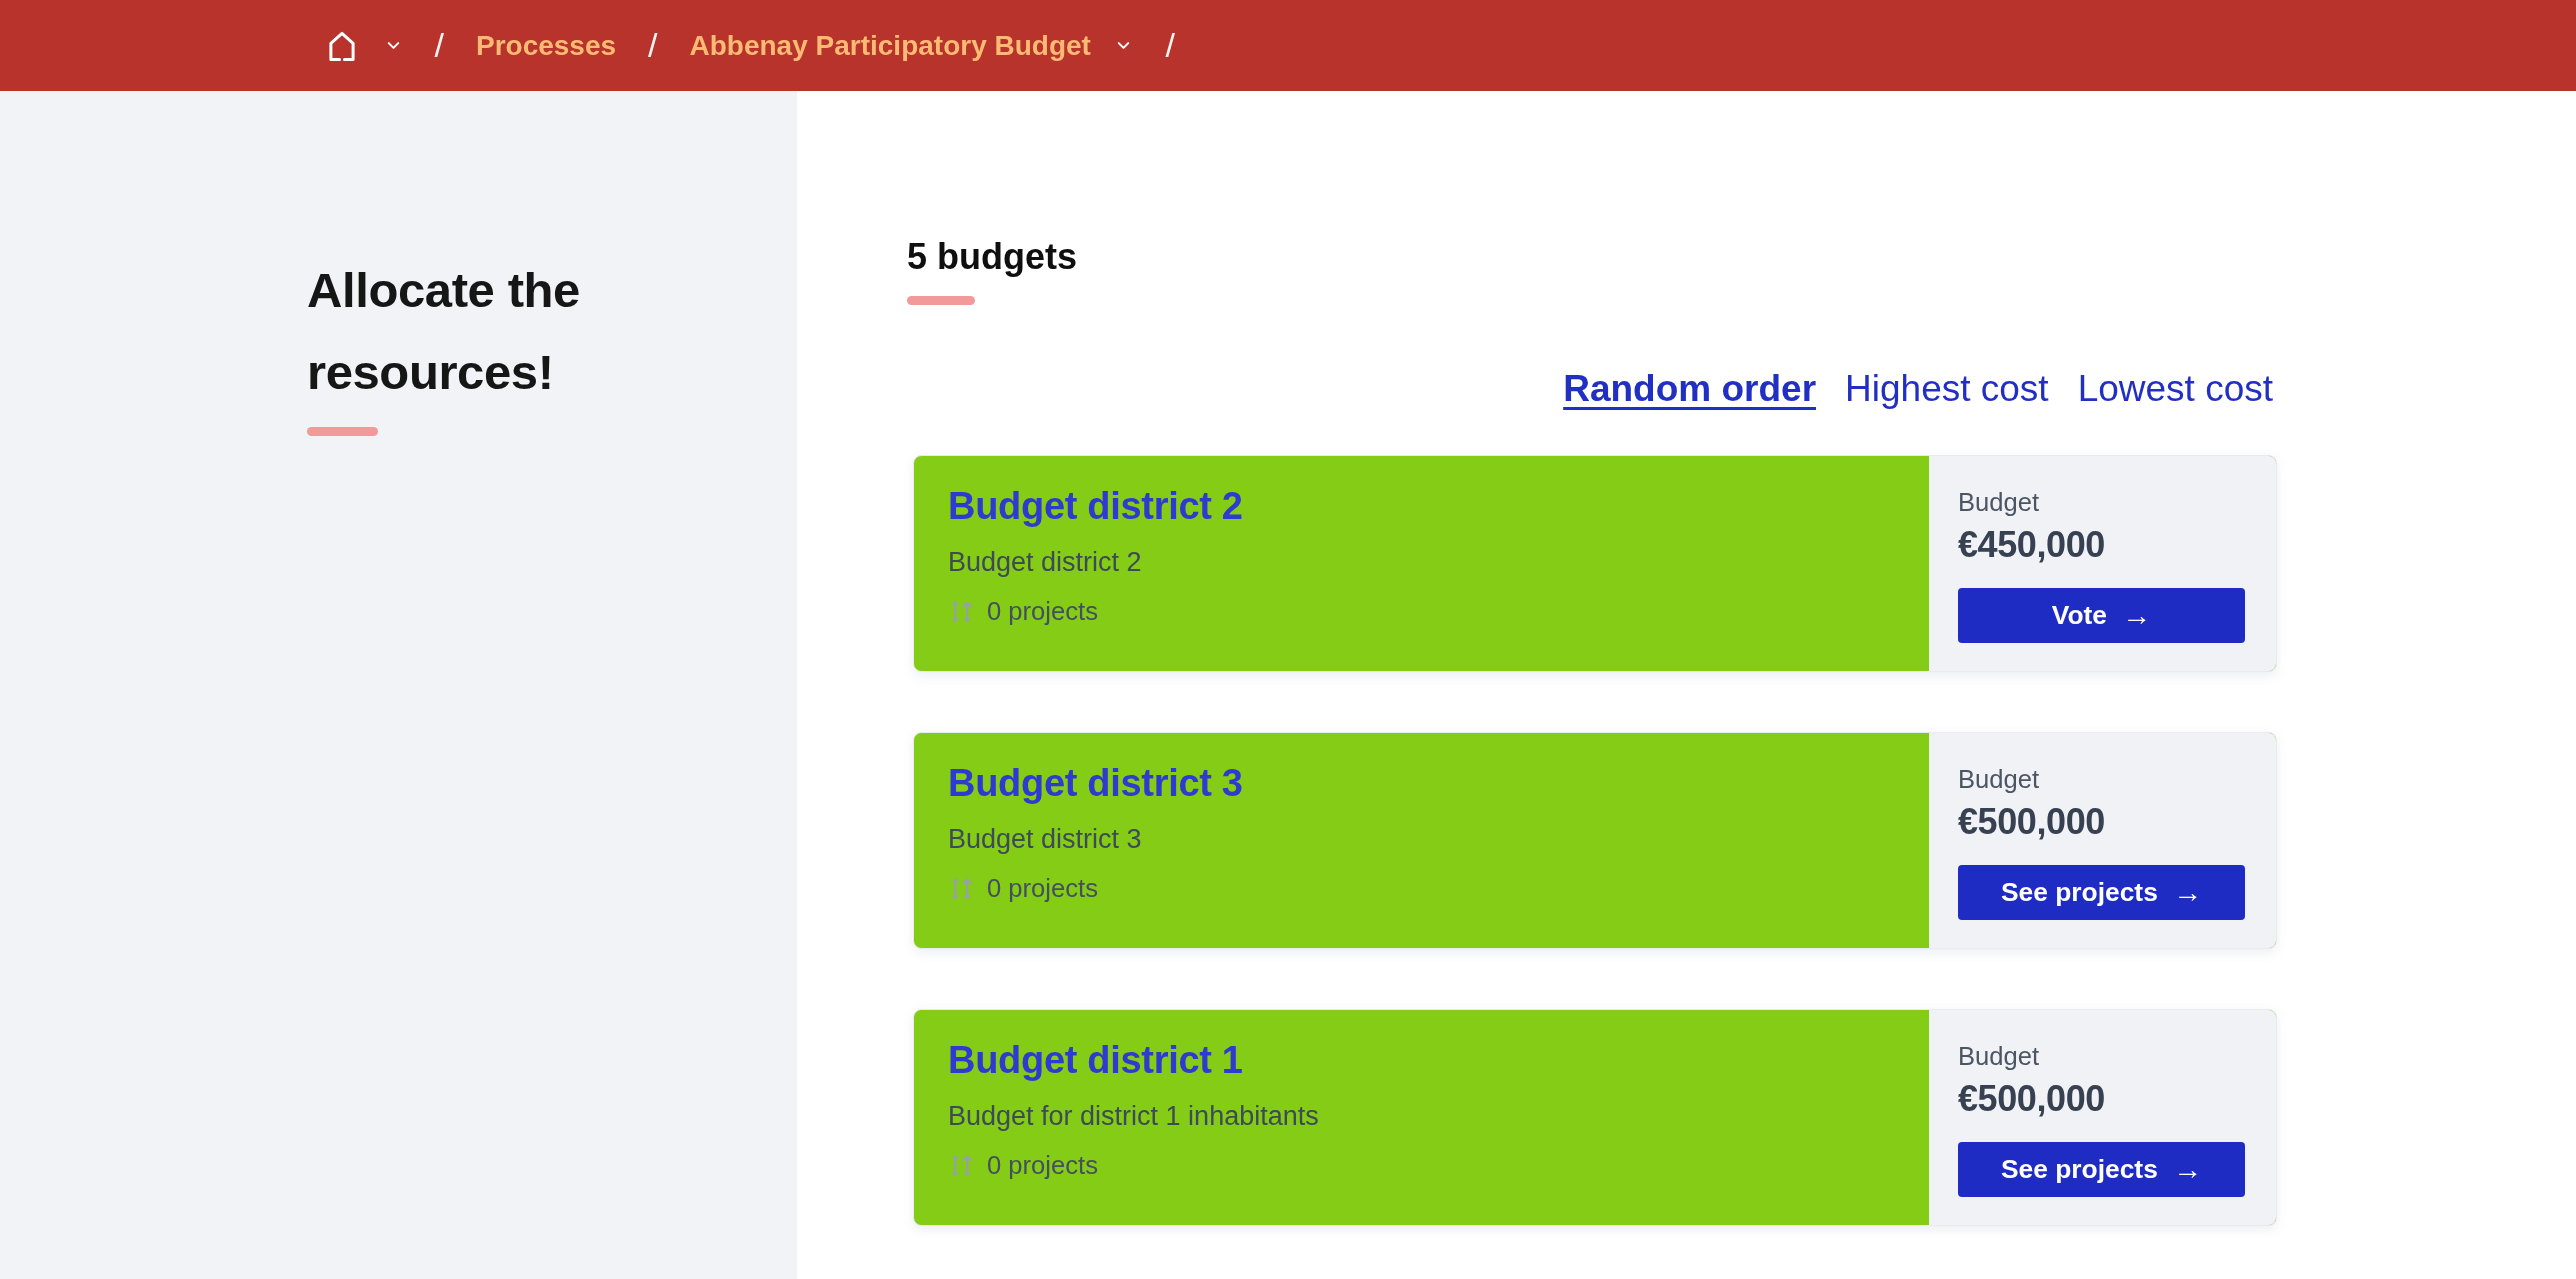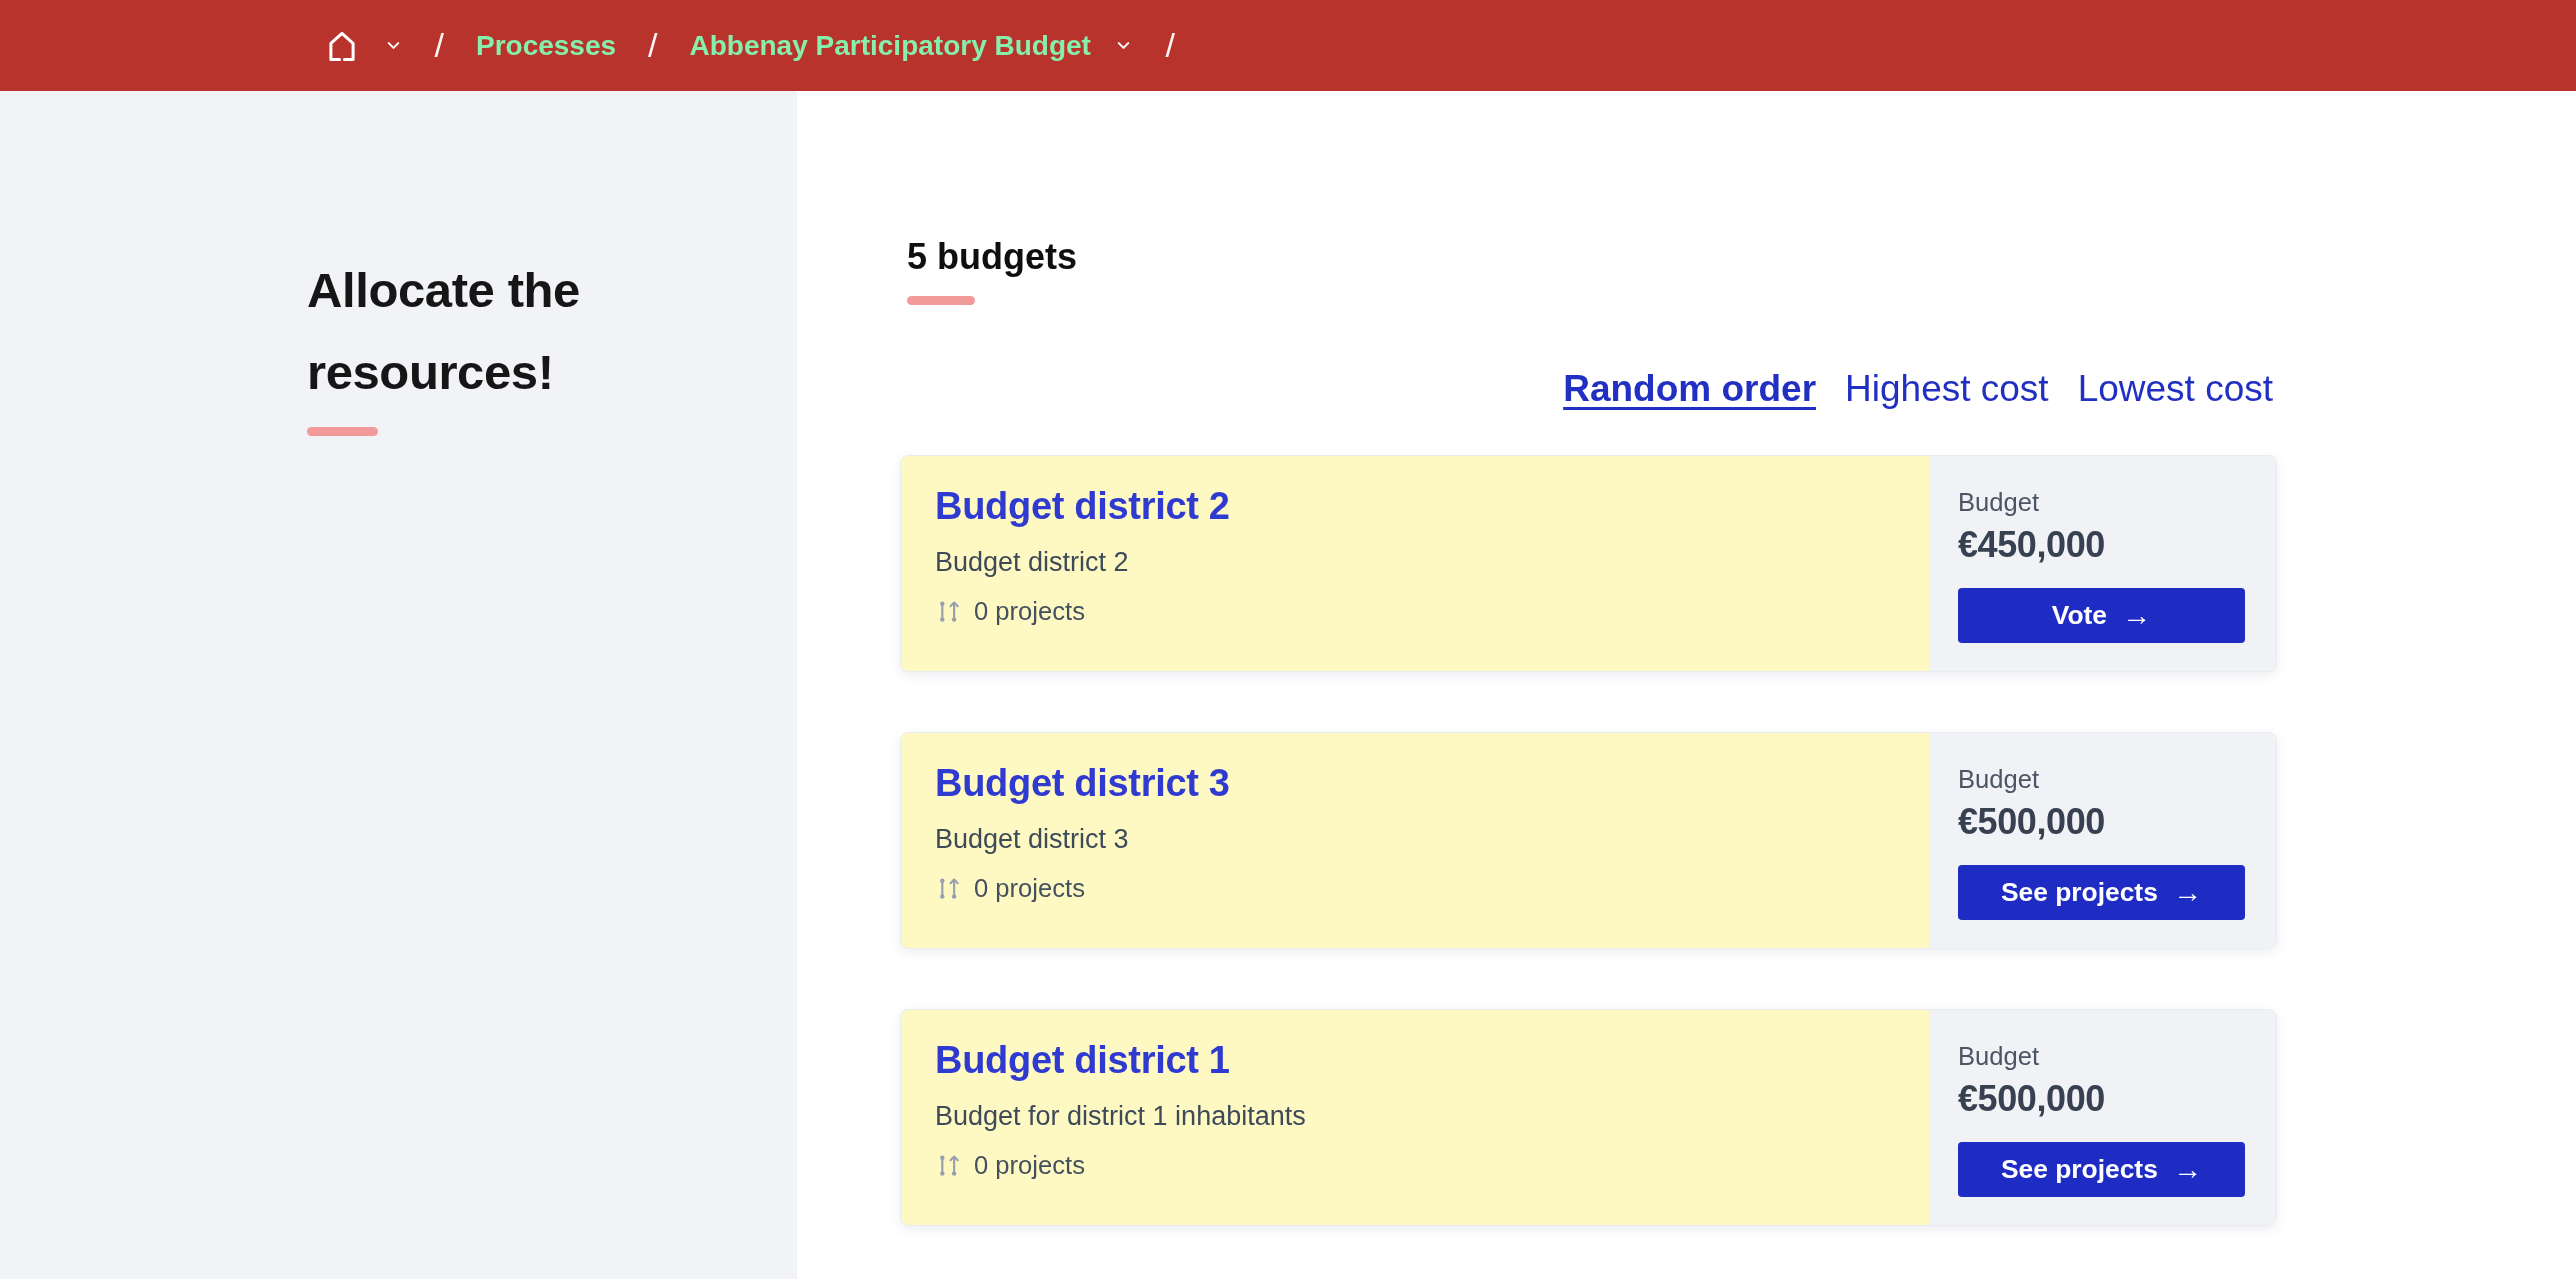--- a/index.html
+++ b/index.html
@@ -14,21 +14,21 @@
     position: absolute; left: 0; top: 0; width: 2576px; height: 91px;
     background: #b7332b;
     display: flex; align-items: center;
   }
   .breadcrumb {
     display: flex; align-items: center; gap: 32px;
     margin-left: 324px;
     color: #ffffff; font-size: 28px; font-weight: 600;
   }
   .breadcrumb .sep { font-size: 34px; font-weight: 300; opacity: .95; }
-  .breadcrumb a { color: #86efac; text-decoration: none; cursor: pointer; }
+  .breadcrumb a { color: #fdba74; text-decoration: none; cursor: pointer; }
   .crumb-home { display: flex; align-items: center; }
   .chev { display: flex; align-items: center; cursor: pointer; margin-left: -8.5px; }
   
   .sidebar {
     position: absolute; left: 0; top: 91px; width: 797px; height: 1188px;
     background: #f2f3f7;
   }
   .sidebar h1 {
     position: absolute; left: 307px; top: 158px; width: 392px;
     font-size: 49px; line-height: 1.68; font-weight: 700; color: #161616;
@@ -56,24 +56,24 @@
   .sort-bar .sort-link.active {
     font-weight: 700; text-decoration: underline;
     text-decoration-thickness: 2.6px; text-underline-offset: 6px;
   }
   
   .budget-list {
     position: absolute; left: 103px; top: 364px; width: 1377px;
     display: flex; flex-direction: column; gap: 60px;
   }
   .card {
-    height: 217px; background: #fef9c3;
+    height: 217px; background: #84cc16;
     border: 1.7px solid #e9ebf2; border-radius: 8.5px;
     box-shadow: 0 3.4px 10.2px rgba(90, 100, 130, 0.10);
-    display: flex; overflow: hidden;
+    display: flex; overflow: hidden; margin-left: 13px;
   }
   .card-left { flex: 1; padding: 29px 34px 0 34px; }
   .card-title {
     display: inline-block;
     font-size: 38px; font-weight: 700; color: #2f3ad1;
     text-decoration: none; cursor: pointer; letter-spacing: -0.3px;
   }
   .card-desc { margin-top: 19px; font-size: 27px; color: #3d4a58; }
   .card-projects {
     margin-top: 19px; display: flex; align-items: center; gap: 12px;

